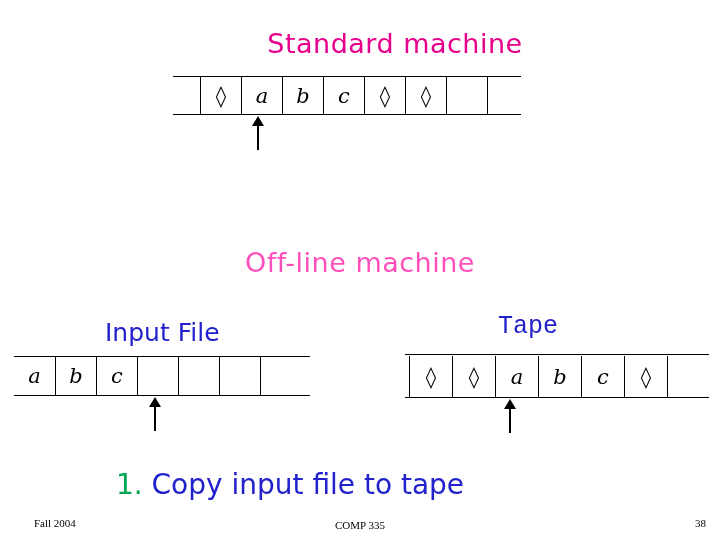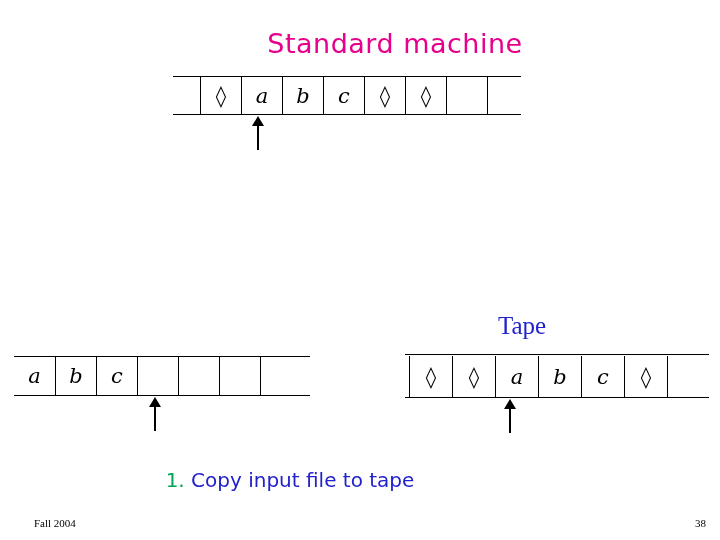--- a/index.html
+++ b/index.html
@@ -50,21 +50,21 @@
     color: #2222cc;
     font-size: 25px;
     font-family: "DejaVu Sans", sans-serif;
   }
   .label-tape {
     position: absolute;
     left: 498px;
     top: 312px;
     color: #2222cc;
     font-size: 25px;
-    font-family: Liberation Serif, serif;
+    font-family: Liberation Mono, monospace;
   }
   .cells {
     position: absolute;
     display: flex;
     height: 38px;
   }
   .cell {
     box-sizing: border-box;
     width: 42px;
     height: 38px;
@@ -106,21 +106,21 @@
     border-left: 6px solid transparent;
     border-right: 6px solid transparent;
     border-bottom: 10px solid #000;
   }
   .bullet-line {
     position: absolute;
     left: 0;
     top: 468px;
     width: 580px;
     text-align: center;
-    font-size: 20px;
+    font-size: 28px;
     font-family: "DejaVu Sans", sans-serif;
   }
   .bullet-num {
     color: #00a651;
   }
   .bullet-text {
     color: #2222cc;
   }
   .footer-left {
     position: absolute;
@@ -168,21 +168,23 @@
       <div class="cell">◊</div>
       <div class="cell">◊</div>
       <div class="cell blank"></div>
     </div>
     <div class="head-arrow" style="left:251px; top:116px;">
       <div class="tip"></div>
       <div class="shaft"></div>
     </div>
   </div>
 
-
+  <div class="title-offline">Off-line machine</div>
+
+  <div class="label-input-file">Input File</div>
   <div class="label-tape">Tape</div>
 
   <div>
     <div style="position:absolute; left:14px; top:356px; width:296px; border-top:1px solid #000;"></div>
     <div style="position:absolute; left:14px; top:395px; width:296px; border-top:1px solid #000;"></div>
     <div class="cells" style="left:14px; top:357px;">
       <div class="cell" style="border-left:none;">a</div>
       <div class="cell">b</div>
       <div class="cell">c</div>
       <div class="cell"></div>
@@ -212,15 +214,16 @@
       <div class="shaft"></div>
     </div>
   </div>
 
   <div class="bullet-line">
     <span class="bullet-num">1.</span>
     <span class="bullet-text">Copy input file to tape</span>
   </div>
 
   <div class="footer-left">Fall 2004</div>
+  <div class="footer-center">COMP 335</div>
   <div class="footer-right">38</div>
 
 </div>
 
 </body></html>

